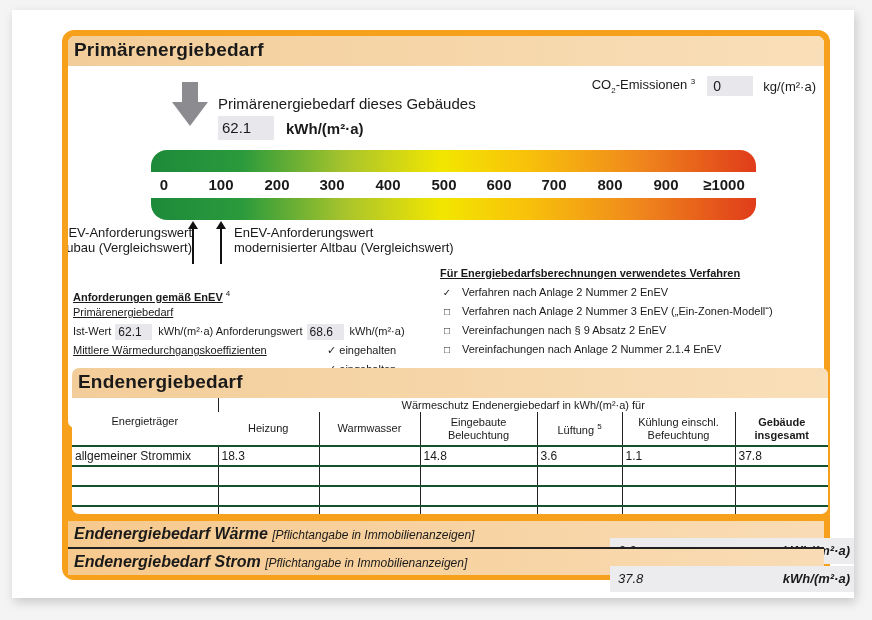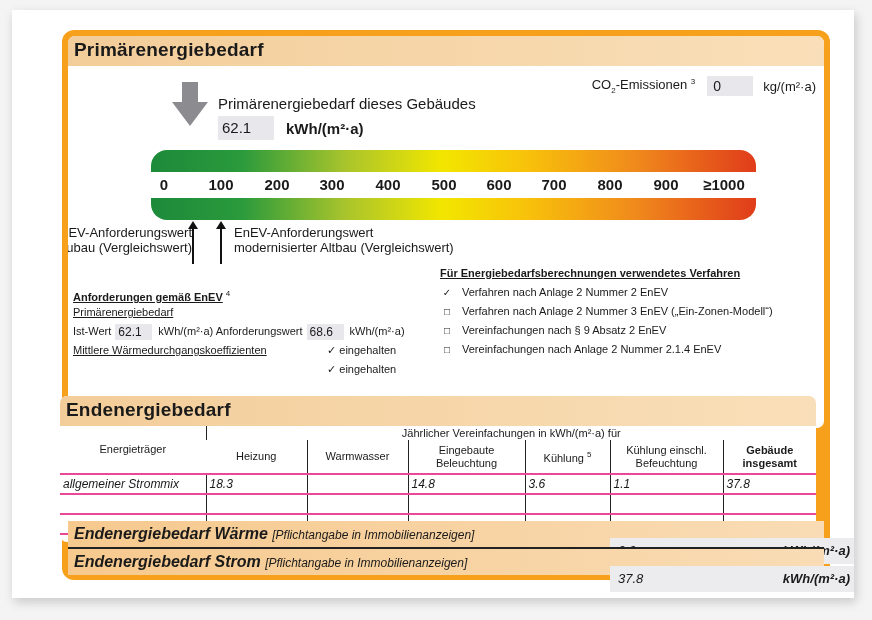--- a/index.html
+++ b/index.html
@@ -30,26 +30,26 @@
   .req{position:absolute;left:5px;top:228px;font-size:11px;margin-top:20px;}
   .req .h{font-weight:bold;text-decoration:underline;font-size:11px;}
   .req .row{height:19px;line-height:19px;position:relative;white-space:nowrap;}
   .req .u{text-decoration:underline;}
   .req .box{display:inline-block;width:34px;height:16px;background:#e8e7ec;line-height:16px;font-size:12px;padding-left:3px;vertical-align:middle;margin:0 6px 0 4px;}
   .chk{position:absolute;left:254px;}
   .proc{position:absolute;left:372px;top:228px;font-size:11px;}
   .proc .h{font-weight:bold;text-decoration:underline;}
   .proc .row{height:19px;line-height:19px;white-space:nowrap;}
   .proc .cb{display:inline-block;width:14px;text-align:center;margin-right:8px;font-size:10px;}
-  .sec2{position:absolute;left:60px;top:368px;width:756px;height:146px;background:#fff;border-radius:7px;overflow:hidden;margin-top:28px;}
+  .sec2{position:absolute;left:72px;top:368px;width:756px;height:146px;background:#fff;border-radius:7px;overflow:hidden;}
   table{border-collapse:collapse;position:absolute;left:0;top:30px;width:756px;font-size:11px;}
   td{border-left:1.5px solid #222;padding:0 3px;height:19px;}
   td:first-child{border-left:none;}
   .hdr td{text-align:center;vertical-align:middle;line-height:13px;}
-  .data td{border-top:2px solid #ec4899;font-size:12px;height:18px;font-style:italic;}
+  .data td{border-top:2px solid #14532d;font-size:12px;height:18px;}
   .sumrow{position:absolute;left:68px;height:26px;width:756px;background:linear-gradient(90deg,#f6c98e,#f9dcb5);font-style:italic;}
   .sumrow .lbl{position:absolute;left:6px;top:4px;font-size:16px;font-weight:bold;}
   .sumrow .lbl .sm{font-size:12px;font-weight:normal;}
   .sumrow .valbox{position:absolute;left:542px;top:17px;width:244px;height:26px;background:#ecebee;}
   .sumrow .v{position:absolute;left:8px;top:5px;font-size:13px;}
   .sumrow .un{position:absolute;right:4px;top:5px;font-size:13px;font-weight:bold;}
 </style>
 </head>
 <body>
 
@@ -132,27 +132,27 @@
         <col style="width:101px">
         <col style="width:101px">
         <col style="width:117px">
         <col style="width:85px">
         <col style="width:113px">
         <col style="width:93px">
       </colgroup>
     <tbody>
         <tr class="hdr">
           <td rowspan="2">Energieträger</td>
-          <td colspan="6" style="height:14px">Jährlicher Vereinfachungen in kWh/(m²·a) für</td>
+          <td colspan="6" style="height:14px">Wärmeschutz Endenergiebedarf in kWh/(m²·a) für</td>
         </tr>
     <tr class="hdr" style="height:34px">
       <td>Heizung</td>
       <td>Warmwasser</td>
       <td>Eingebaute Beleuchtung</td>
-      <td><span>Kühlung</span> <sup class="sup">5</sup></td>
+      <td><span>Lüftung</span> <sup class="sup">5</sup></td>
       <td>Kühlung einschl. Befeuchtung</td>
       <td style="font-weight:bold">Gebäude insgesamt</td>
     </tr>
     <tr class="data">
       <td>allgemeiner Strommix</td>
           <td>18.3</td>
           <td></td>
           <td>14.8</td>
           <td>3.6</td>
           <td>1.1</td>

